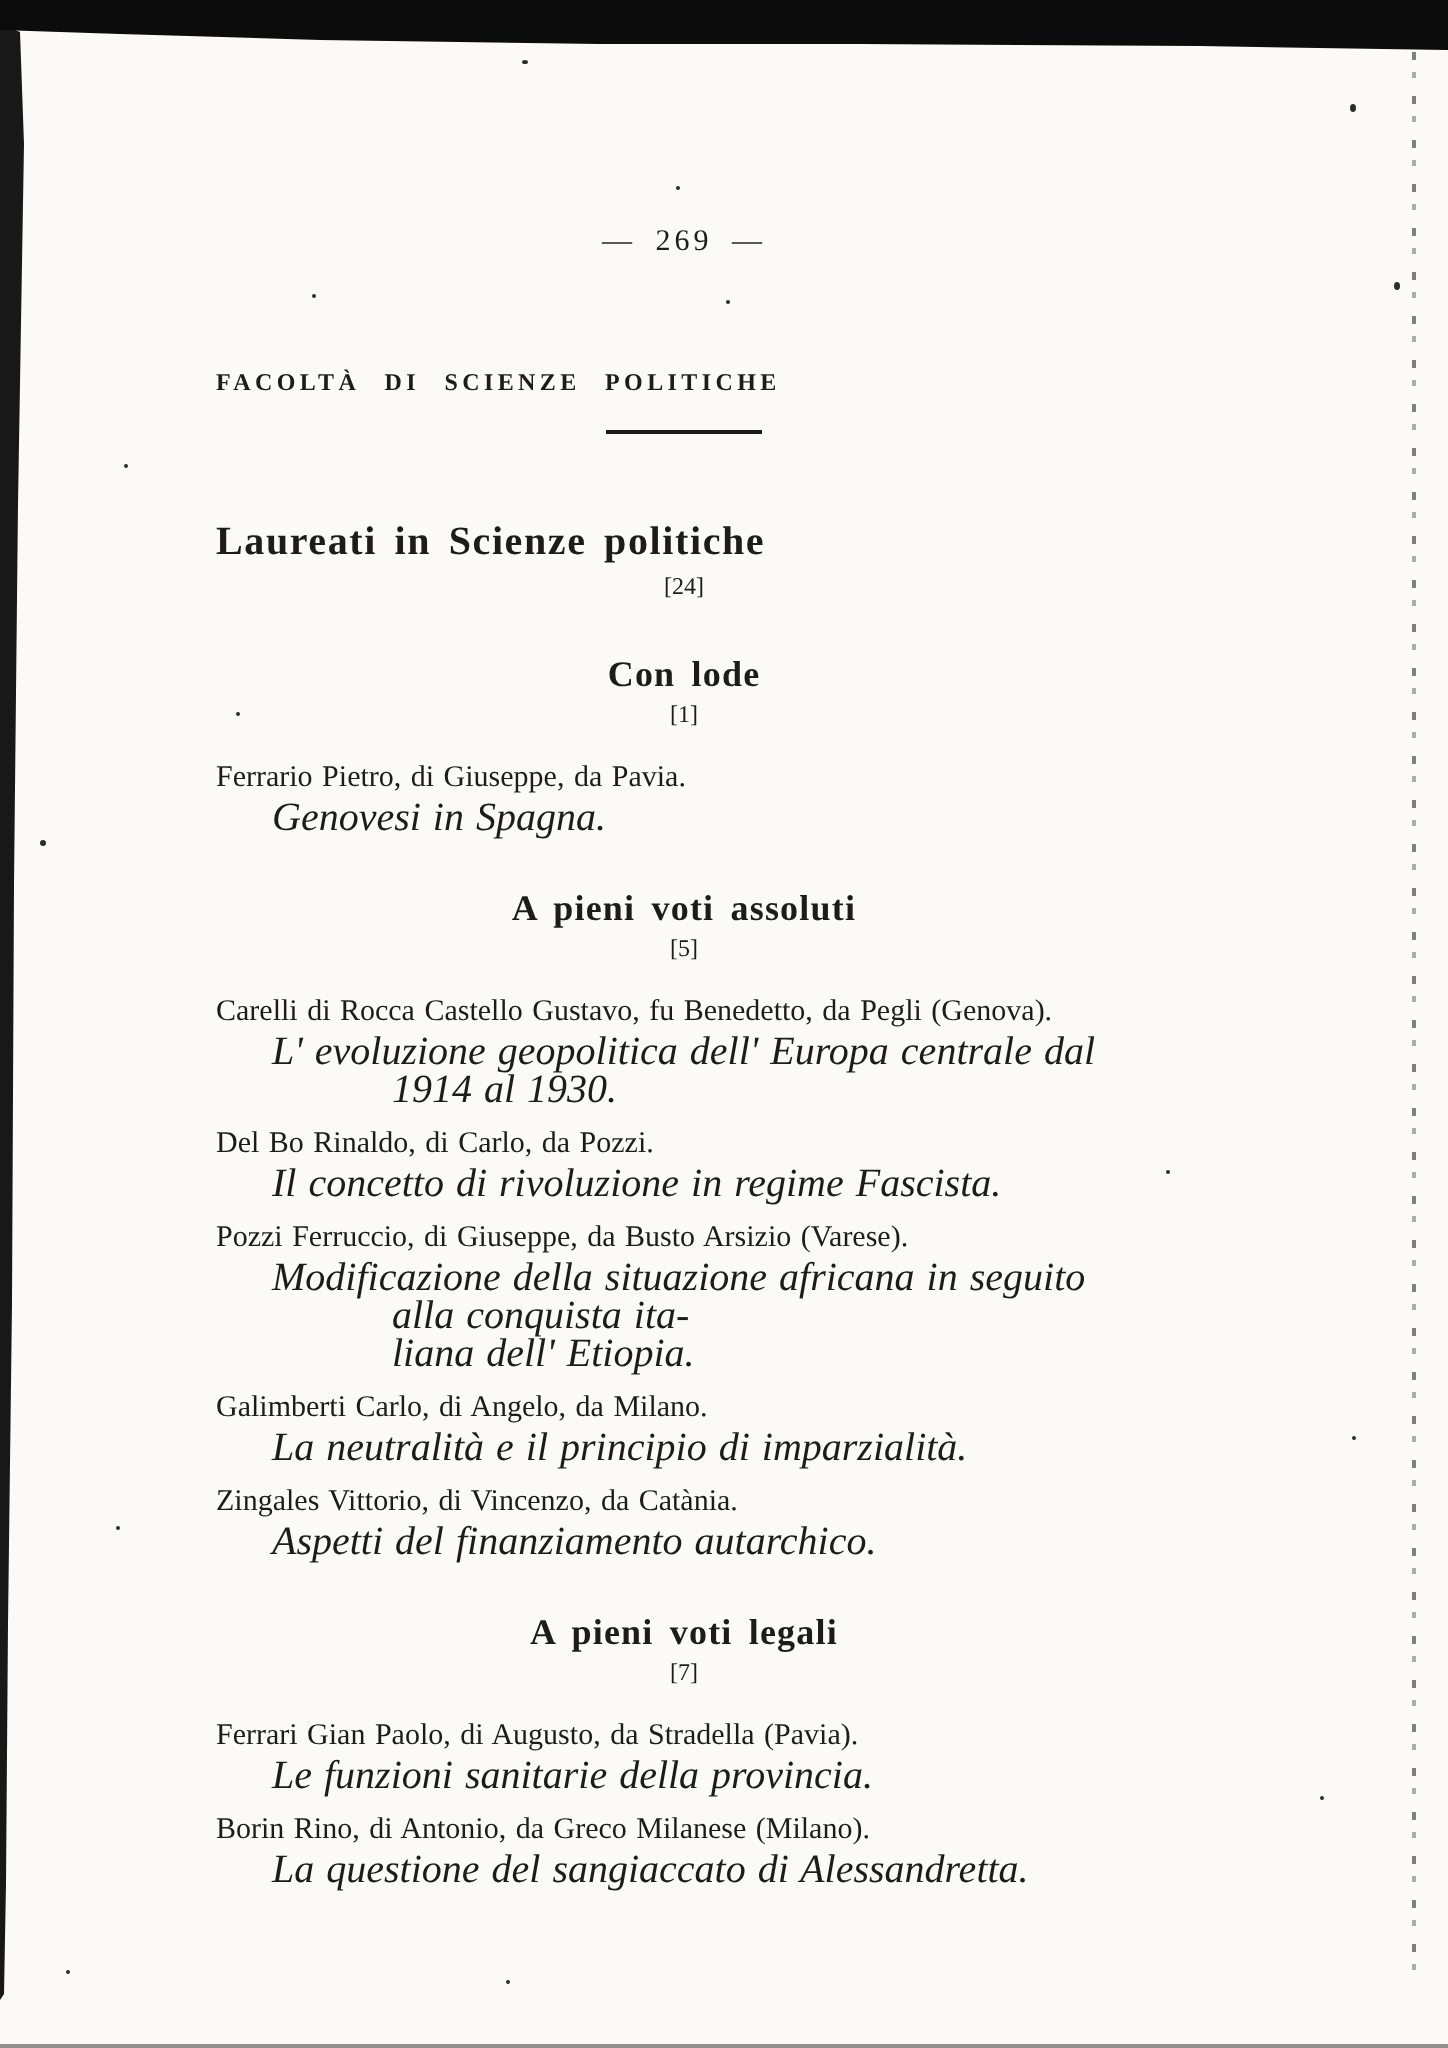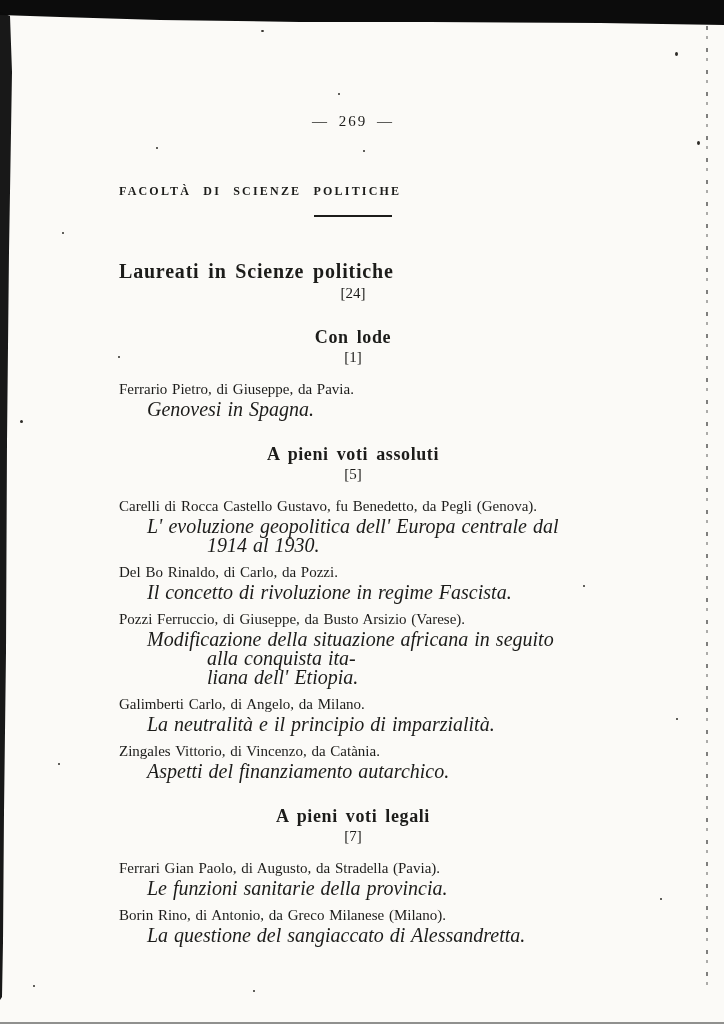--- a/index.html
+++ b/index.html
@@ -32,37 +32,37 @@
     background:repeating-linear-gradient(to bottom,
       rgba(25,25,25,.55) 0 4px, transparent 4px 10px,
       rgba(25,25,25,.35) 10px 13px, transparent 13px 22px);
   }
   .artifact-bottom{
     position:absolute;left:0;bottom:0;width:724px;height:2px;
     background:#262626;opacity:.5;
   }
   .speck{position:absolute;background:#2e2c28;border-radius:50%;}
   
-  .content{position:absolute;left:119px;top:112px;width:468px;font-family:Liberation Serif, serif;}
+  .content{position:absolute;left:108px;top:112px;width:468px;font-family:Liberation Serif, serif;}
   .page-number{
     text-align:center;font-size:15px;line-height:18px;
     letter-spacing:2px;word-spacing:4px;
   }
   .faculty-title{
     margin:50px 0 0;text-align:left;
     font-size:12px;font-weight:bold;
     letter-spacing:2.2px;word-spacing:7px;line-height:22px;
   }
   .title-rule{width:78px;height:2px;background:var(--ink);margin:13px auto 0;}
   .degree-heading{
     margin:44px 0 0;text-align:left;
     font-size:20px;font-weight:bold;
     letter-spacing:.8px;word-spacing:3px;line-height:20px;
   }
-  .count{text-align:center;font-size:15px;line-height:18px;margin-top:3px;}
+  .count{text-align:center;font-size:12px;line-height:18px;margin-top:3px;}
   .grade-section h3{
     margin:26px 0 0;text-align:center;
     font-size:18px;font-weight:bold;
     letter-spacing:.6px;word-spacing:3px;line-height:18px;
   }
   .grade-section .count{margin-top:2px;}
   .entry{margin-top:8px;}
   .count + .entry{margin-top:14px;}
   .name{
     margin:0;font-size:15px;line-height:19px;

